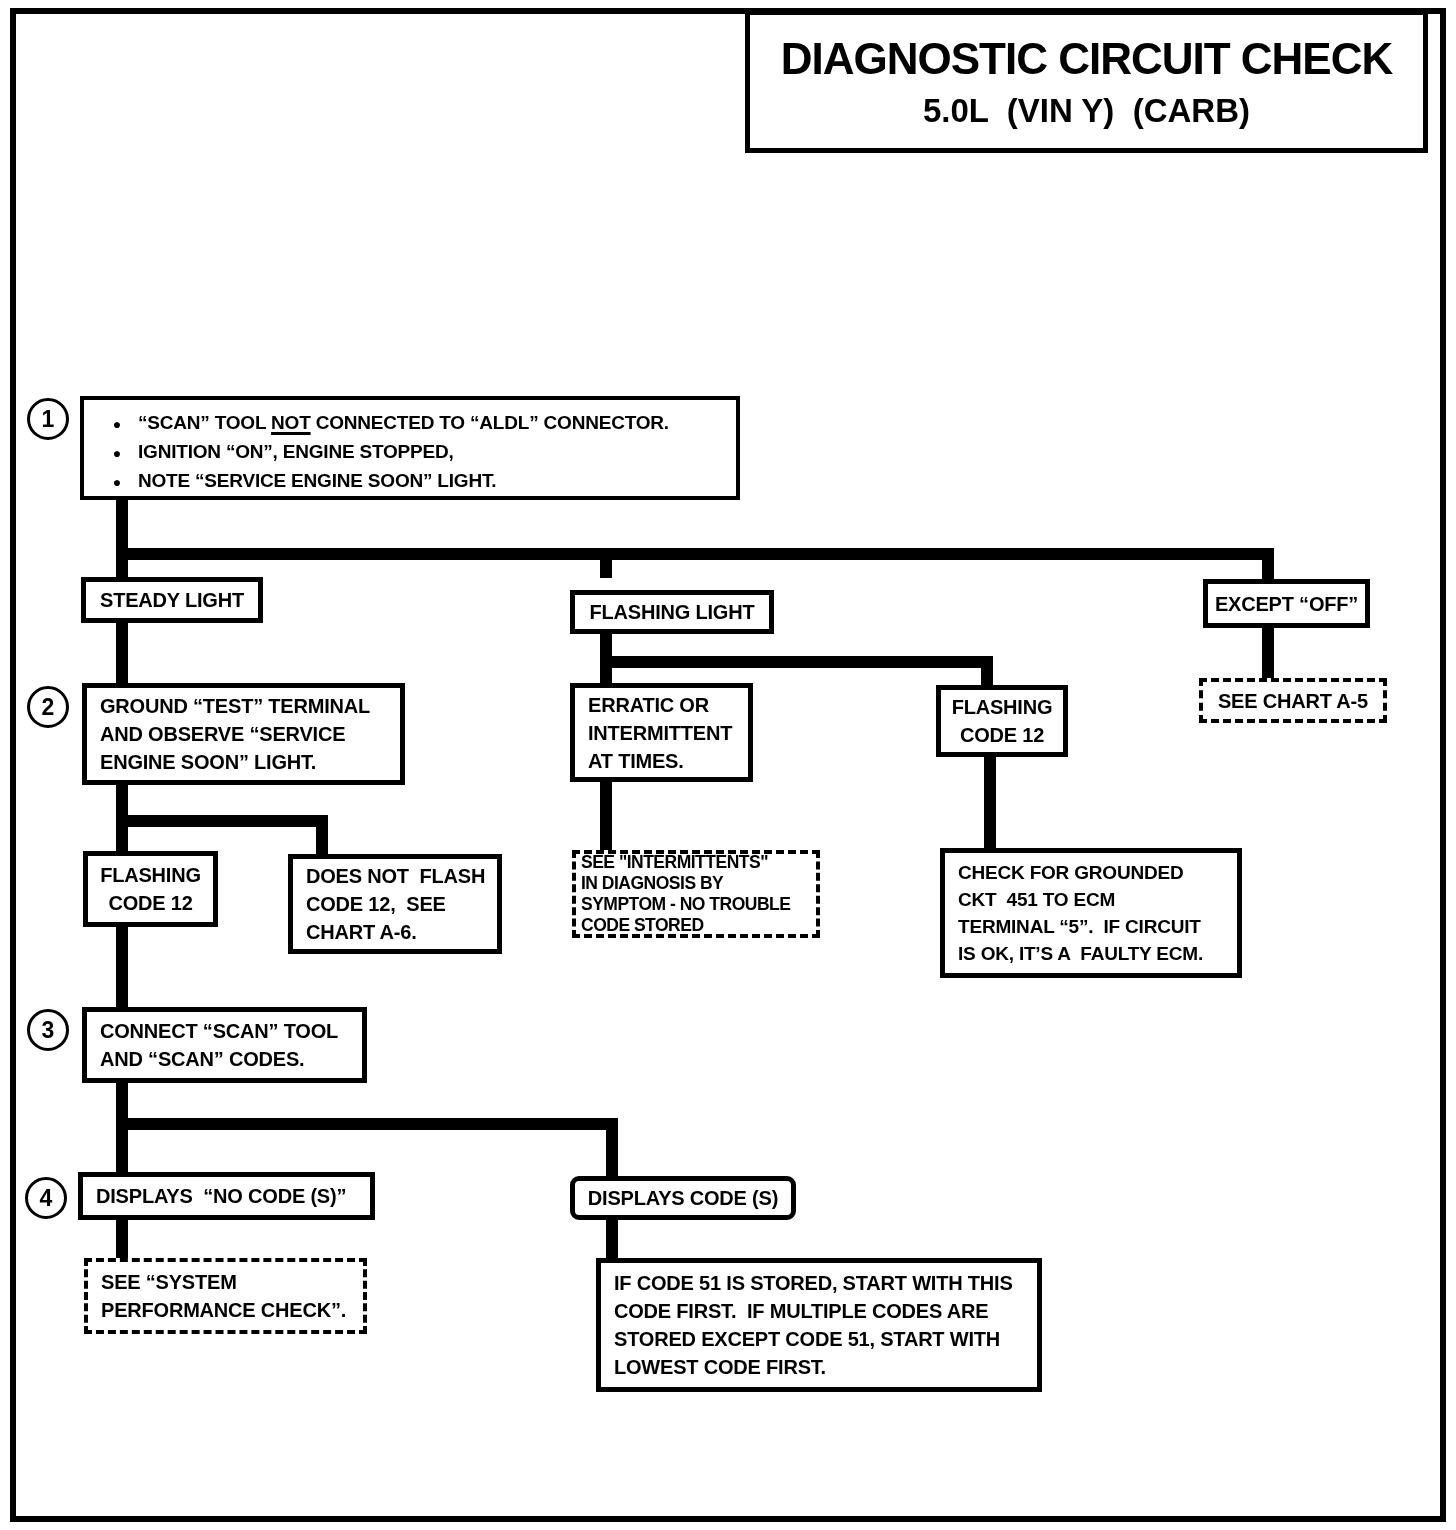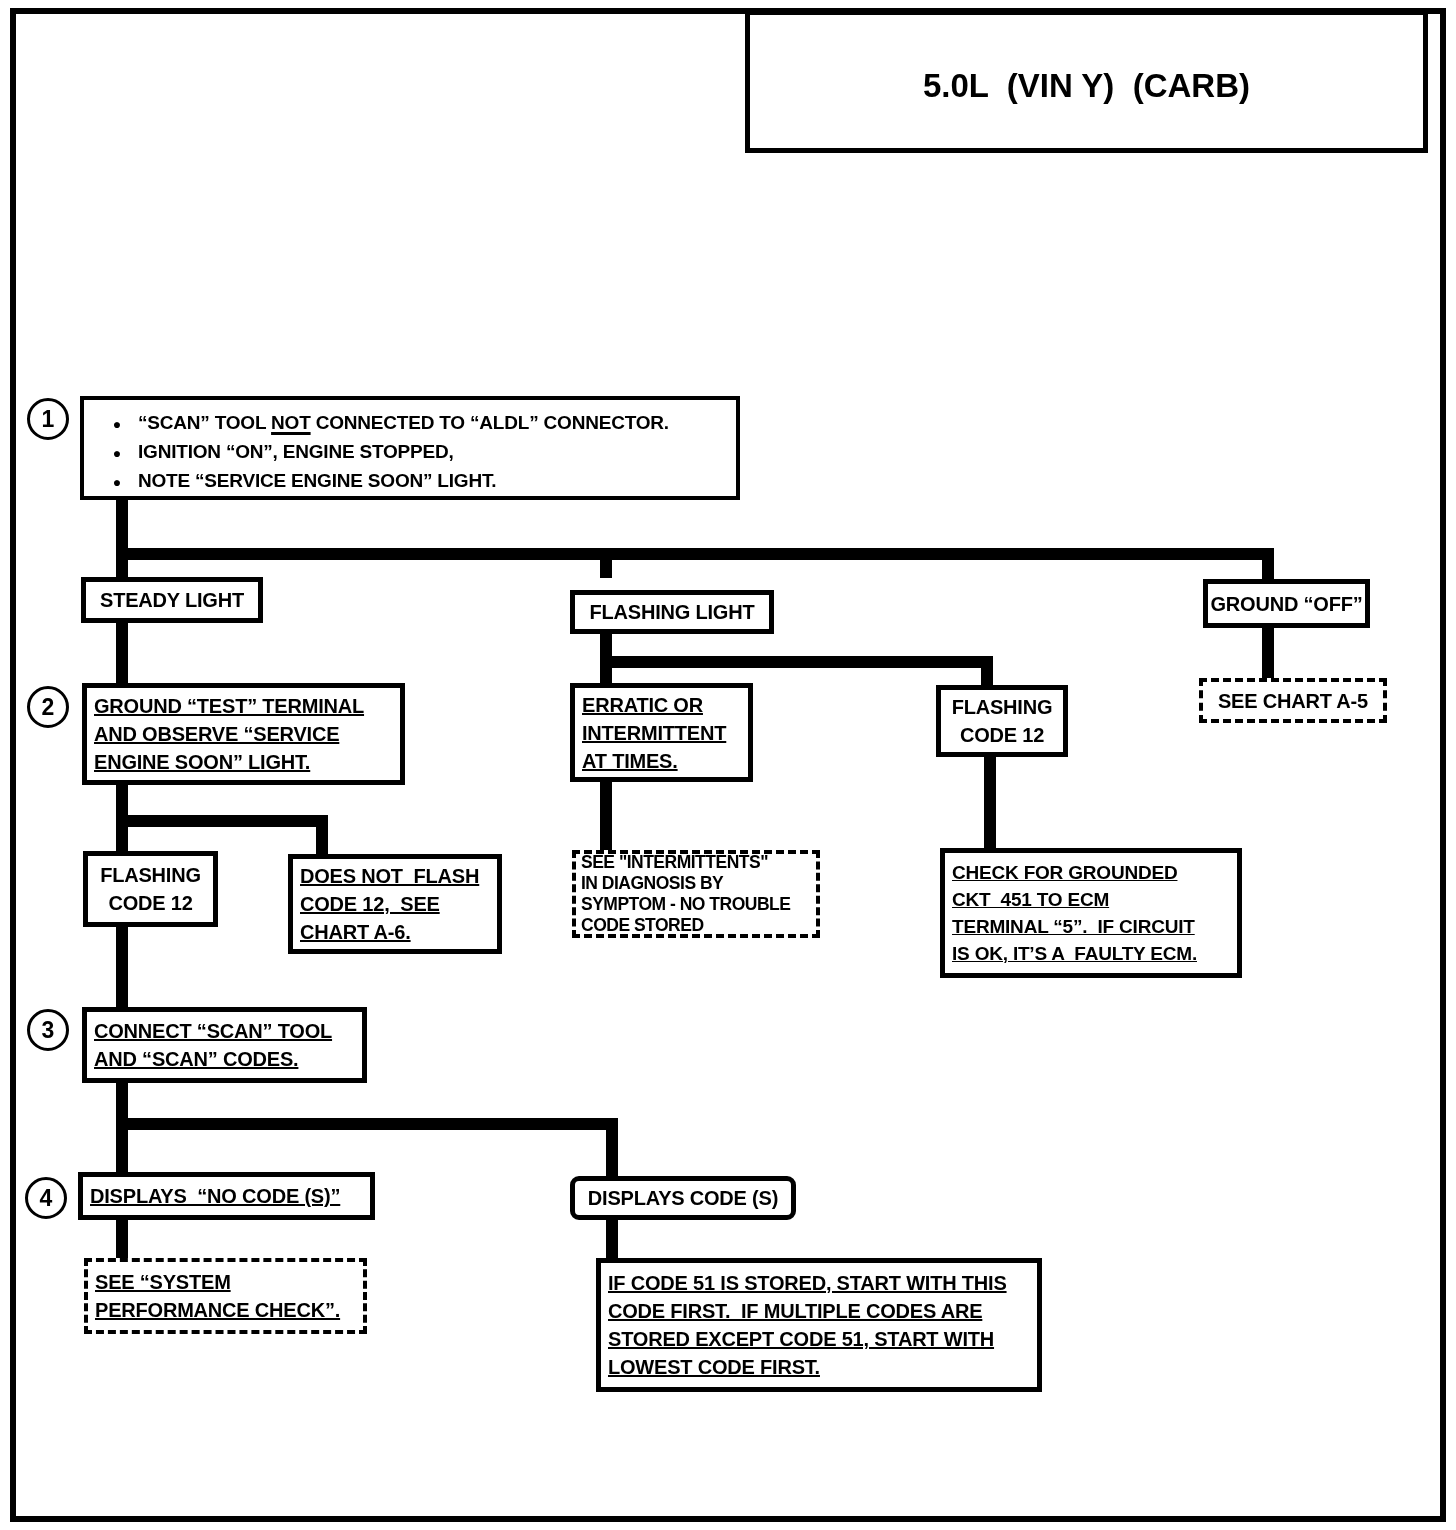--- a/index.html
+++ b/index.html
@@ -10,41 +10,42 @@
   }
   .frame{position:absolute;left:10px;top:8px;width:1436px;height:1514px;
     border:6px solid #000;box-sizing:border-box;z-index:0;}
   .line{position:absolute;background:#000;z-index:1;}
   .node{position:absolute;background:#fff;border:5px solid #000;box-sizing:border-box;
     z-index:2;display:flex;flex-direction:column;justify-content:center;
     font-size:20px;line-height:28px;letter-spacing:-0.2px;}
   .node.dashed{border:4px dashed #000;}
   .txt{white-space:pre-wrap;}
   .center{align-items:center;text-align:center;}
-  .pl{padding-left:7px;padding-right:6px;text-decoration:underline;}
+  .pl{padding-left:13px;padding-right:6px;}
   .small{font-size:17.5px;line-height:21px;letter-spacing:-0.5px;}
   .marker{position:absolute;z-index:2;width:36px;height:36px;border:3px solid #000;
     border-radius:50%;background:#fff;display:flex;align-items:center;justify-content:center;
     font-size:23px;}
   .title-box{position:absolute;left:745px;top:10px;width:683px;height:143px;
     border:5px solid #000;background:#fff;z-index:3;box-sizing:border-box;
     display:flex;flex-direction:column;align-items:center;justify-content:center;}
   .title-main{font-size:44px;letter-spacing:-1px;white-space:pre-wrap;}
   .title-sub{font-size:33px;margin-top:8px;white-space:pre-wrap;}
   .bullets{padding:8px 8px 0 12px;font-size:19px;line-height:28px;}
   .brow{display:flex;align-items:baseline;}
   .bicon{width:42px;text-align:center;font-size:14px;flex:none;}
   .u{text-decoration:underline;text-decoration-thickness:2.5px;text-underline-offset:3px;}
 </style>
 </head>
 <body>
 
 <div class="frame"></div>
 
 <div class="title-box">
+  <div class="title-main">DIAGNOSTIC CIRCUIT CHECK</div>
   <div class="title-sub">5.0L  (VIN Y)  (CARB)</div>
 </div>
 
 <div class="line" style="left:116px;top:500px;width:12px;height:48px;"></div>
 <div class="line" style="left:116px;top:548px;width:1158px;height:12px;"></div>
 <div class="line" style="left:116px;top:560px;width:12px;height:18px;"></div>
 <div class="line" style="left:600px;top:560px;width:12px;height:18px;"></div>
 <div class="line" style="left:1262px;top:560px;width:12px;height:20px;"></div>
 <div class="line" style="left:116px;top:623px;width:12px;height:60px;"></div>
 <div class="line" style="left:116px;top:785px;width:12px;height:66px;"></div>
@@ -95,21 +96,21 @@
 
 <div class="node center" style="left:81px;top:577px;width:182px;height:46px;">
   <span class="txt">STEADY LIGHT</span>
 </div>
 
 <div class="node center" style="left:570px;top:578px;width:204px;height:44px;margin-top:12px;">
   <span class="txt">FLASHING LIGHT</span>
 </div>
 
 <div class="node center" style="left:1203px;top:579px;width:167px;height:49px;">
-  <span class="txt">GROUND “OFF”</span>
+  <span class="txt">EXCEPT “OFF”</span>
 </div>
 
 <div class="node dashed center" style="left:1199px;top:678px;width:188px;height:45px;">
   <span class="txt">SEE CHART A-5</span>
 </div>
 
 <div class="node pl" style="left:82px;top:683px;width:323px;height:102px;">
   <span class="txt">GROUND “TEST” TERMINAL
 AND OBSERVE “SERVICE
 ENGINE SOON” LIGHT.</span>

